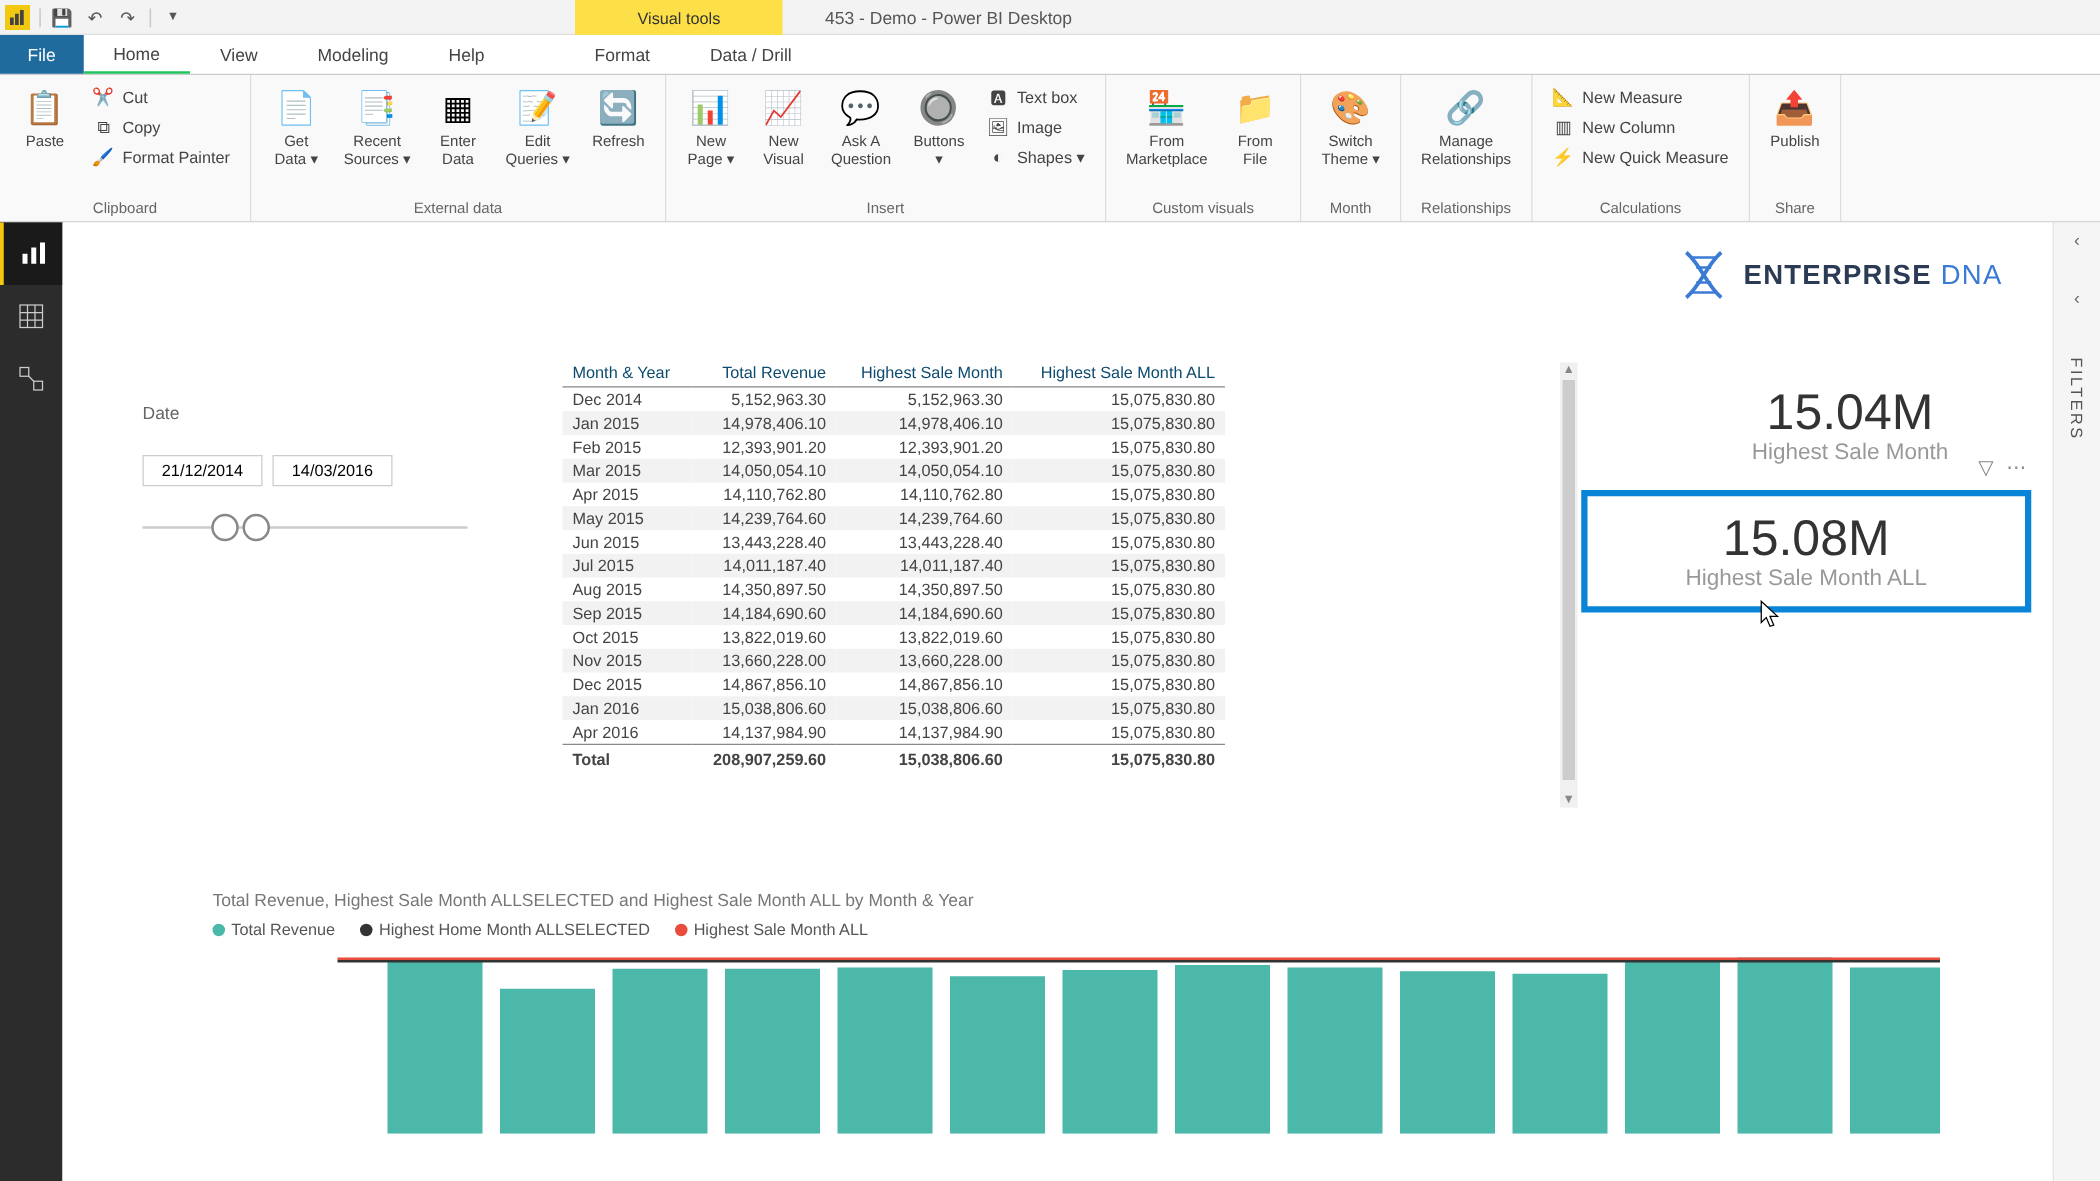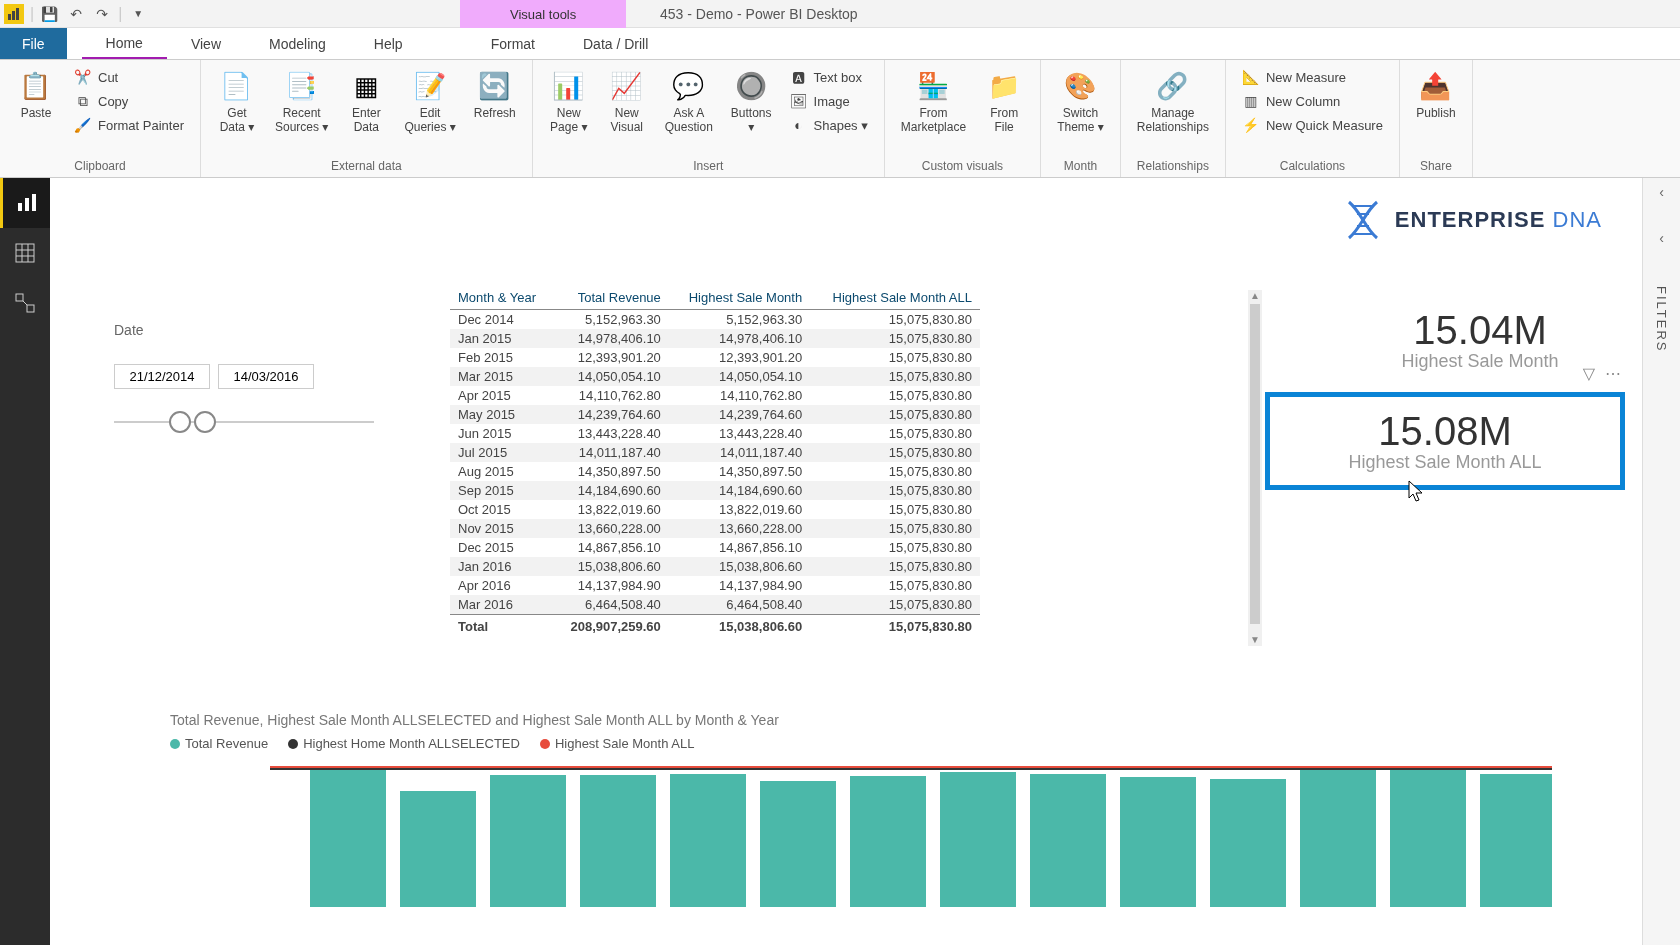--- a/index.html
+++ b/index.html
@@ -3,28 +3,28 @@
 <meta charset="utf-8">
 <style>
 * { box-sizing: border-box; margin: 0; padding: 0; font-family: 'Segoe UI', Tahoma, sans-serif; }
 body { background: #fff; overflow: hidden; width: 1680px; height: 945px; position: relative; }
 
 
 .title-bar { height: 28px; background: #f3f3f3; display: flex; align-items: center; position: relative; border-bottom: 1px solid #e0e0e0; }
 .qat { display: flex; align-items: center; padding-left: 4px; gap: 6px; }
 .qat-icon { width: 20px; height: 20px; display: flex; align-items: center; justify-content: center; font-size: 14px; color: #555; cursor: pointer; }
 .pbi-badge { width: 20px; height: 20px; background: #f2c811; display: flex; align-items: center; justify-content: center; font-size: 11px; font-weight: bold; }
-.visual-tools-tab { position: absolute; left: 460px; top: 0; height: 28px; padding: 0 50px; background: #f0abfc; color: #333; font-size: 13px; display: flex; align-items: center; }
+.visual-tools-tab { position: absolute; left: 460px; top: 0; height: 28px; padding: 0 50px; background: #fde047; color: #333; font-size: 13px; display: flex; align-items: center; }
 .app-title { position: absolute; left: 50%; transform: translateX(-50%); font-size: 14px; color: #555; white-space: nowrap; left: 660px; transform: none; }
 
 
 .menu-tabs { height: 32px; display: flex; align-items: stretch; border-bottom: 1px solid #ccc; background: #fff; }
 .menu-tab { padding: 0 24px; display: flex; align-items: center; font-size: 14px; color: #444; cursor: pointer; }
 .menu-tab.file { background: #1f6b9e; color: #fff; padding: 0 22px; }
-.menu-tab.active { border-bottom: 2px solid #a21caf; margin-left: 15px; }
+.menu-tab.active { border-bottom: 2px solid #22c55e; }
 
 
 .ribbon { height: 118px; background: #f9f9f9; border-bottom: 1px solid #ccc; display: flex; }
 .ribbon-group { display: flex; flex-direction: column; border-right: 1px solid #ddd; padding: 4px 8px 2px 8px; }
 .ribbon-group-content { flex: 1; display: flex; align-items: flex-start; gap: 2px; }
 .ribbon-group-label { text-align: center; font-size: 12px; color: #666; padding: 2px 0; }
 .ribbon-btn-lg { display: flex; flex-direction: column; align-items: center; justify-content: flex-start; padding: 4px 8px; cursor: pointer; min-width: 56px; }
 .ribbon-btn-lg .ic { width: 36px; height: 36px; display: flex; align-items: center; justify-content: center; font-size: 26px; margin-bottom: 2px; }
 .ribbon-btn-lg .lbl { font-size: 12px; color: #444; text-align: center; line-height: 14px; }
 .ribbon-btn-sm { display: flex; align-items: center; gap: 6px; padding: 2px 4px; cursor: pointer; font-size: 13px; color: #444; }
@@ -432,26 +432,20 @@
             <td class="num">15,038,806.60</td>
             <td class="num">15,038,806.60</td>
             <td class="num">15,075,830.80</td>
           </tr>
           <tr>
             <td>Apr 2016</td>
             <td class="num">14,137,984.90</td>
             <td class="num">14,137,984.90</td>
             <td class="num">15,075,830.80</td>
           </tr>
-          <tr class="alt">
-            <td>Mar 2016</td>
-            <td class="num">6,464,508.40</td>
-            <td class="num">6,464,508.40</td>
-            <td class="num">15,075,830.80</td>
-          </tr>
         </tbody>
       <tfoot>
           <tr id="tfoot-row">
             <td>Total</td>
             <td class="num">208,907,259.60</td>
             <td class="num">15,038,806.60</td>
             <td class="num">15,075,830.80</td>
           </tr>
         </tfoot>
     </table>

